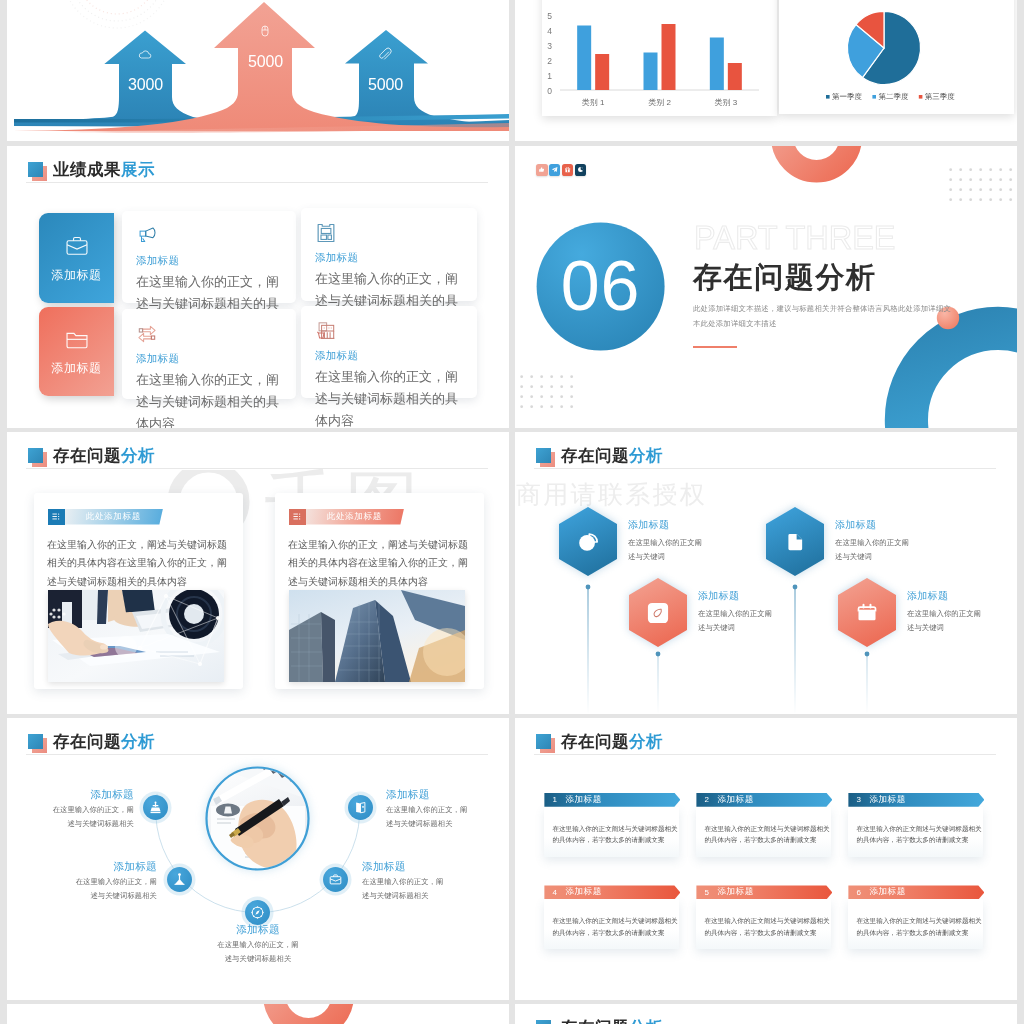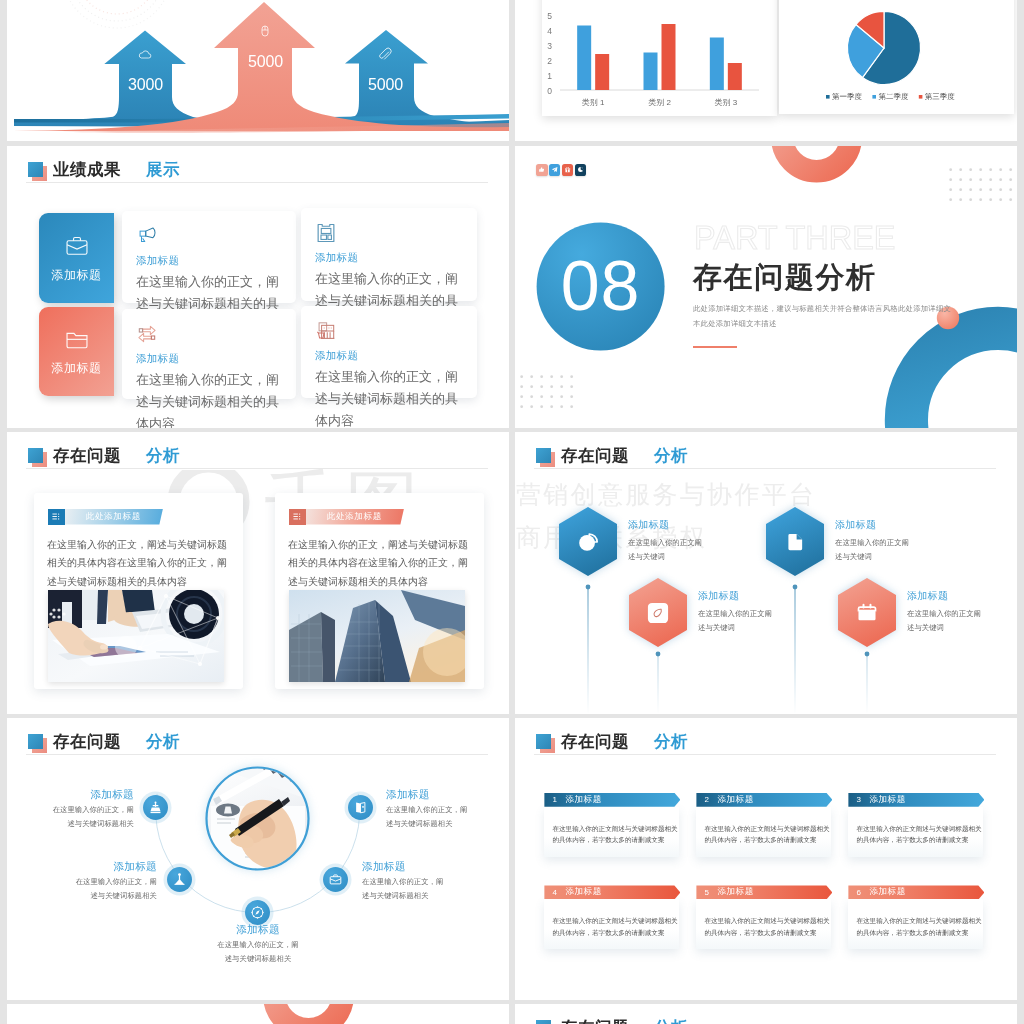--- a/index.html
+++ b/index.html
@@ -19,21 +19,21 @@
   
   .stitle{position:absolute;left:21px;top:15px;display:flex;align-items:center;}
   .stitle .sq{position:relative;width:15px;height:15px;margin-right:10px;}
   .stitle .sq i{position:absolute;display:block;}
   .stitle .sq .sq-b{left:0;top:0;width:15px;height:15px;
       background:linear-gradient(135deg,#3ea3d4 0%,#2e86b5 100%);z-index:2;}
   .stitle .sq .sq-r{left:4px;top:4px;width:15px;height:15px;
       background:linear-gradient(135deg,#f09a88 0%,#e8796a 100%);opacity:.85;z-index:1;}
   .stitle .txt{font-size:16.5px;font-weight:700;color:#2b2b2b;letter-spacing:.5px;
       line-height:1;white-space:nowrap;}
-  .stitle .txt .ac{color:#2f9bd4;margin-left:25px;}
+  .stitle .txt .ac{color:#2f9bd4;}
   .rule{position:absolute;left:19px;right:21px;top:36px;height:1px;background:#e8e8e8;}
 
   
   .arrowsvg{position:absolute;left:0;top:0;}
   .agnum{position:absolute;color:#fff;font-size:16px;letter-spacing:-0.2px;
       line-height:1;width:53px;text-align:center;}
   .agnum.n1{left:112px;top:218px;}
   .agnum.n2{left:232px;top:195px;}
   .agnum.n3{left:352px;top:218px;}
   .agicon{position:absolute;width:16px;height:16px;}
@@ -367,21 +367,21 @@
         <radialGradient id="circ03" cx=".35" cy=".25" r=".85">
           <stop offset="0" stop-color="#45aade"></stop>
             <stop offset="1" stop-color="#2b86b8"></stop>
         </radialGradient>
       </defs>
       <circle cx="301.5" cy="-9" r="34.25" fill="none" stroke="url(#ringSal)" stroke-width="22.5"></circle>
       <circle cx="483" cy="274" r="91.6" fill="none" stroke="url(#ringBlue)" stroke-width="43.2"></circle>
       <circle cx="433" cy="172" r="11.2" fill="url(#dotSal)"></circle>
       <circle cx="85.6" cy="140.5" r="64" fill="url(#circ03)"></circle>
     </svg>
-    <div class="sd-num">08</div>
+    <div class="sd-num">06</div>
     <div class="sd-ghost">PART THREE</div>
     <div class="sd-title">存在问题分析</div>
     <div class="sd-sub">此处添加详细文本描述，建议与标题相关并符合整体语言风格此处添加详细文本此处添加详细文本描述</div>
     <div class="sd-bar"></div>
     <div class="sd-badges">
       <span class="bdg b1">
         <svg viewBox="0 0 16 16">
             <path d="M5 7.2 8 2.6c.9-.2 1.6.5 1.5 1.4L9.2 6.3h3.1c.8 0 1.3.7 1.1 1.4l-1.2 4.4c-.1.5-.6.9-1.1.9H5zM2.6 7.2h2.2v5.8H2.6z" fill="#fff"></path>
           </svg>
       </span>
@@ -596,21 +596,20 @@
             <path d="M10 24 V92M20 24 V92"></path>
           </g>
           <circle cx="158" cy="62" r="24" fill="#ffe7bd" opacity=".45"></circle>
         </svg>
       </div>
     </div>
   </div>
 
   <div class="slide c2 r3">
     <div class="wm-lines">
-      <div>营销创意服务与协作平台</div>
       <div>商用请联系授权</div>
     </div>
     <div class="stitle">
       <span class="sq">
           <i class="sq-r"></i>
           <i class="sq-b"></i>
         </span>
       <span class="txt"><span>存在问题</span><span class="ac">分析</span></span>
     </div>
     <div class="rule"></div>

